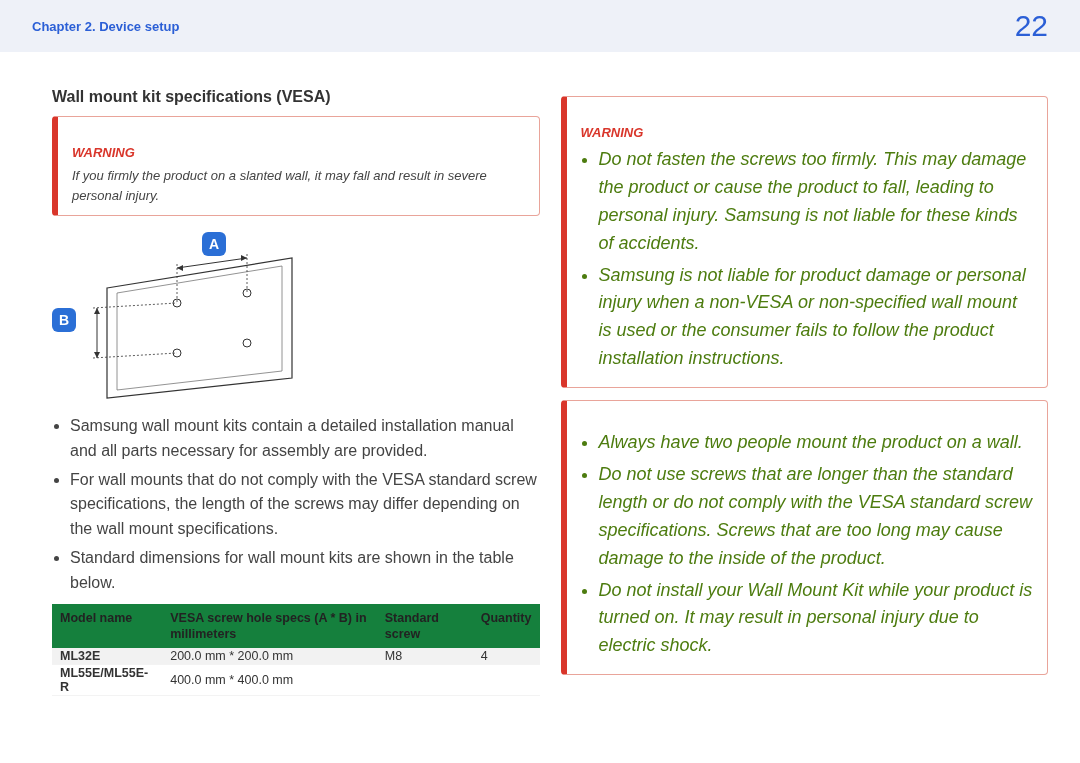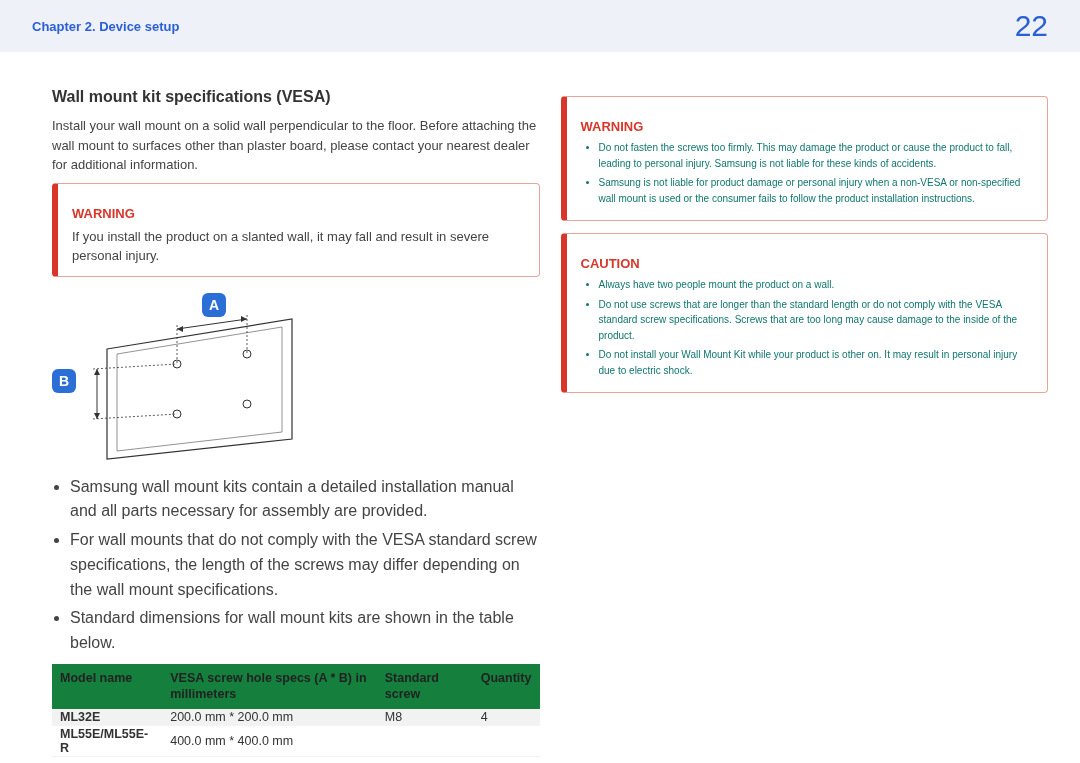--- a/index.html
+++ b/index.html
@@ -55,43 +55,44 @@
   }
   p.body-text {
     font-size: 13px;
     line-height: 1.5;
     color: #444;
     margin-bottom: 8px;
   }
   .callout {
     border: 1px solid #e9a49a;
     border-left: 6px solid #d9362b;
-    padding: 22px 14px 10px 14px;
+    padding: 28px 14px 10px 14px;
     margin: 8px 0 12px 0;
     border-radius: 4px;
+    font-style: italic;
   }
   .callout-title {
     color: #d9362b;
     font-weight: bold;
     font-size: 13px;
     margin-bottom: 6px;
   }
   .callout p {
     font-size: 13px;
     line-height: 1.5;
     color: #444;
   }
   .callout ul {
     list-style: disc;
     padding-left: 18px;
   }
   .callout ul li {
-    font-size: 10px;
+    font-size: 18px;
     line-height: 1.55;
-    color: #0f766e;
+    color: #4d7c0f;
     margin-bottom: 4px;
   }
   .diagram-wrap {
     position: relative;
     width: 260px;
     height: 180px;
     margin: 6px 0 6px 0;
   }
   .diagram-wrap svg { display:block; }
   .marker {
@@ -159,25 +160,24 @@
 <div class="page">
   <div class="header-bar">
     <span class="chapter-title">Chapter 2. Device setup</span>
     <span class="page-number">22</span>
   </div>
 
   <div class="content">
 
     <div class="col col-left">
       <h2 class="section-heading">Wall mount kit specifications (VESA)</h2>
-      <p class="body-text">Install your wall mount on a solid wall perpendicular to the floor. Before attaching the wall mount to surfaces other than plaster board, please contact your nearest dealer for additional information.</p>
 
       <div class="callout">
         <div class="callout-title">WARNING</div>
-        <p>If you install the product on a slanted wall, it may fall and result in severe personal injury.</p>
+        <p>If you firmly the product on a slanted wall, it may fall and result in severe personal injury.</p>
       </div>
 
       <div class="diagram-wrap">
         <svg width="260" height="180" viewBox="0 0 260 180">
 
           <polygon points="55,60 240,30 240,150 55,170" fill="none" stroke="#333" stroke-width="1.2"></polygon>
 
           <polygon points="65,65 230,38 230,143 65,162" fill="none" stroke="#777" stroke-width="0.8"></polygon>
 
           <circle cx="125" cy="75" r="4" fill="none" stroke="#333"></circle>
@@ -237,22 +237,21 @@
     <div class="col col-right">
       <div class="callout">
         <div class="callout-title">WARNING</div>
         <ul>
           <li>Do not fasten the screws too firmly. This may damage the product or cause the product to fall, leading to personal injury. Samsung is not liable for these kinds of accidents.</li>
           <li>Samsung is not liable for product damage or personal injury when a non-VESA or non-specified wall mount is used or the consumer fails to follow the product installation instructions.</li>
         </ul>
       </div>
 
       <div class="callout">
-        <div class="callout-title">CAUTION</div>
         <ul>
           <li>Always have two people mount the product on a wall.</li>
           <li>Do not use screws that are longer than the standard length or do not comply with the VESA standard screw specifications. Screws that are too long may cause damage to the inside of the product.</li>
-          <li>Do not install your Wall Mount Kit while your product is other on. It may result in personal injury due to electric shock.</li>
+          <li>Do not install your Wall Mount Kit while your product is turned on. It may result in personal injury due to electric shock.</li>
         </ul>
       </div>
     </div>
   </div>
 </div>
 
 </body></html>

